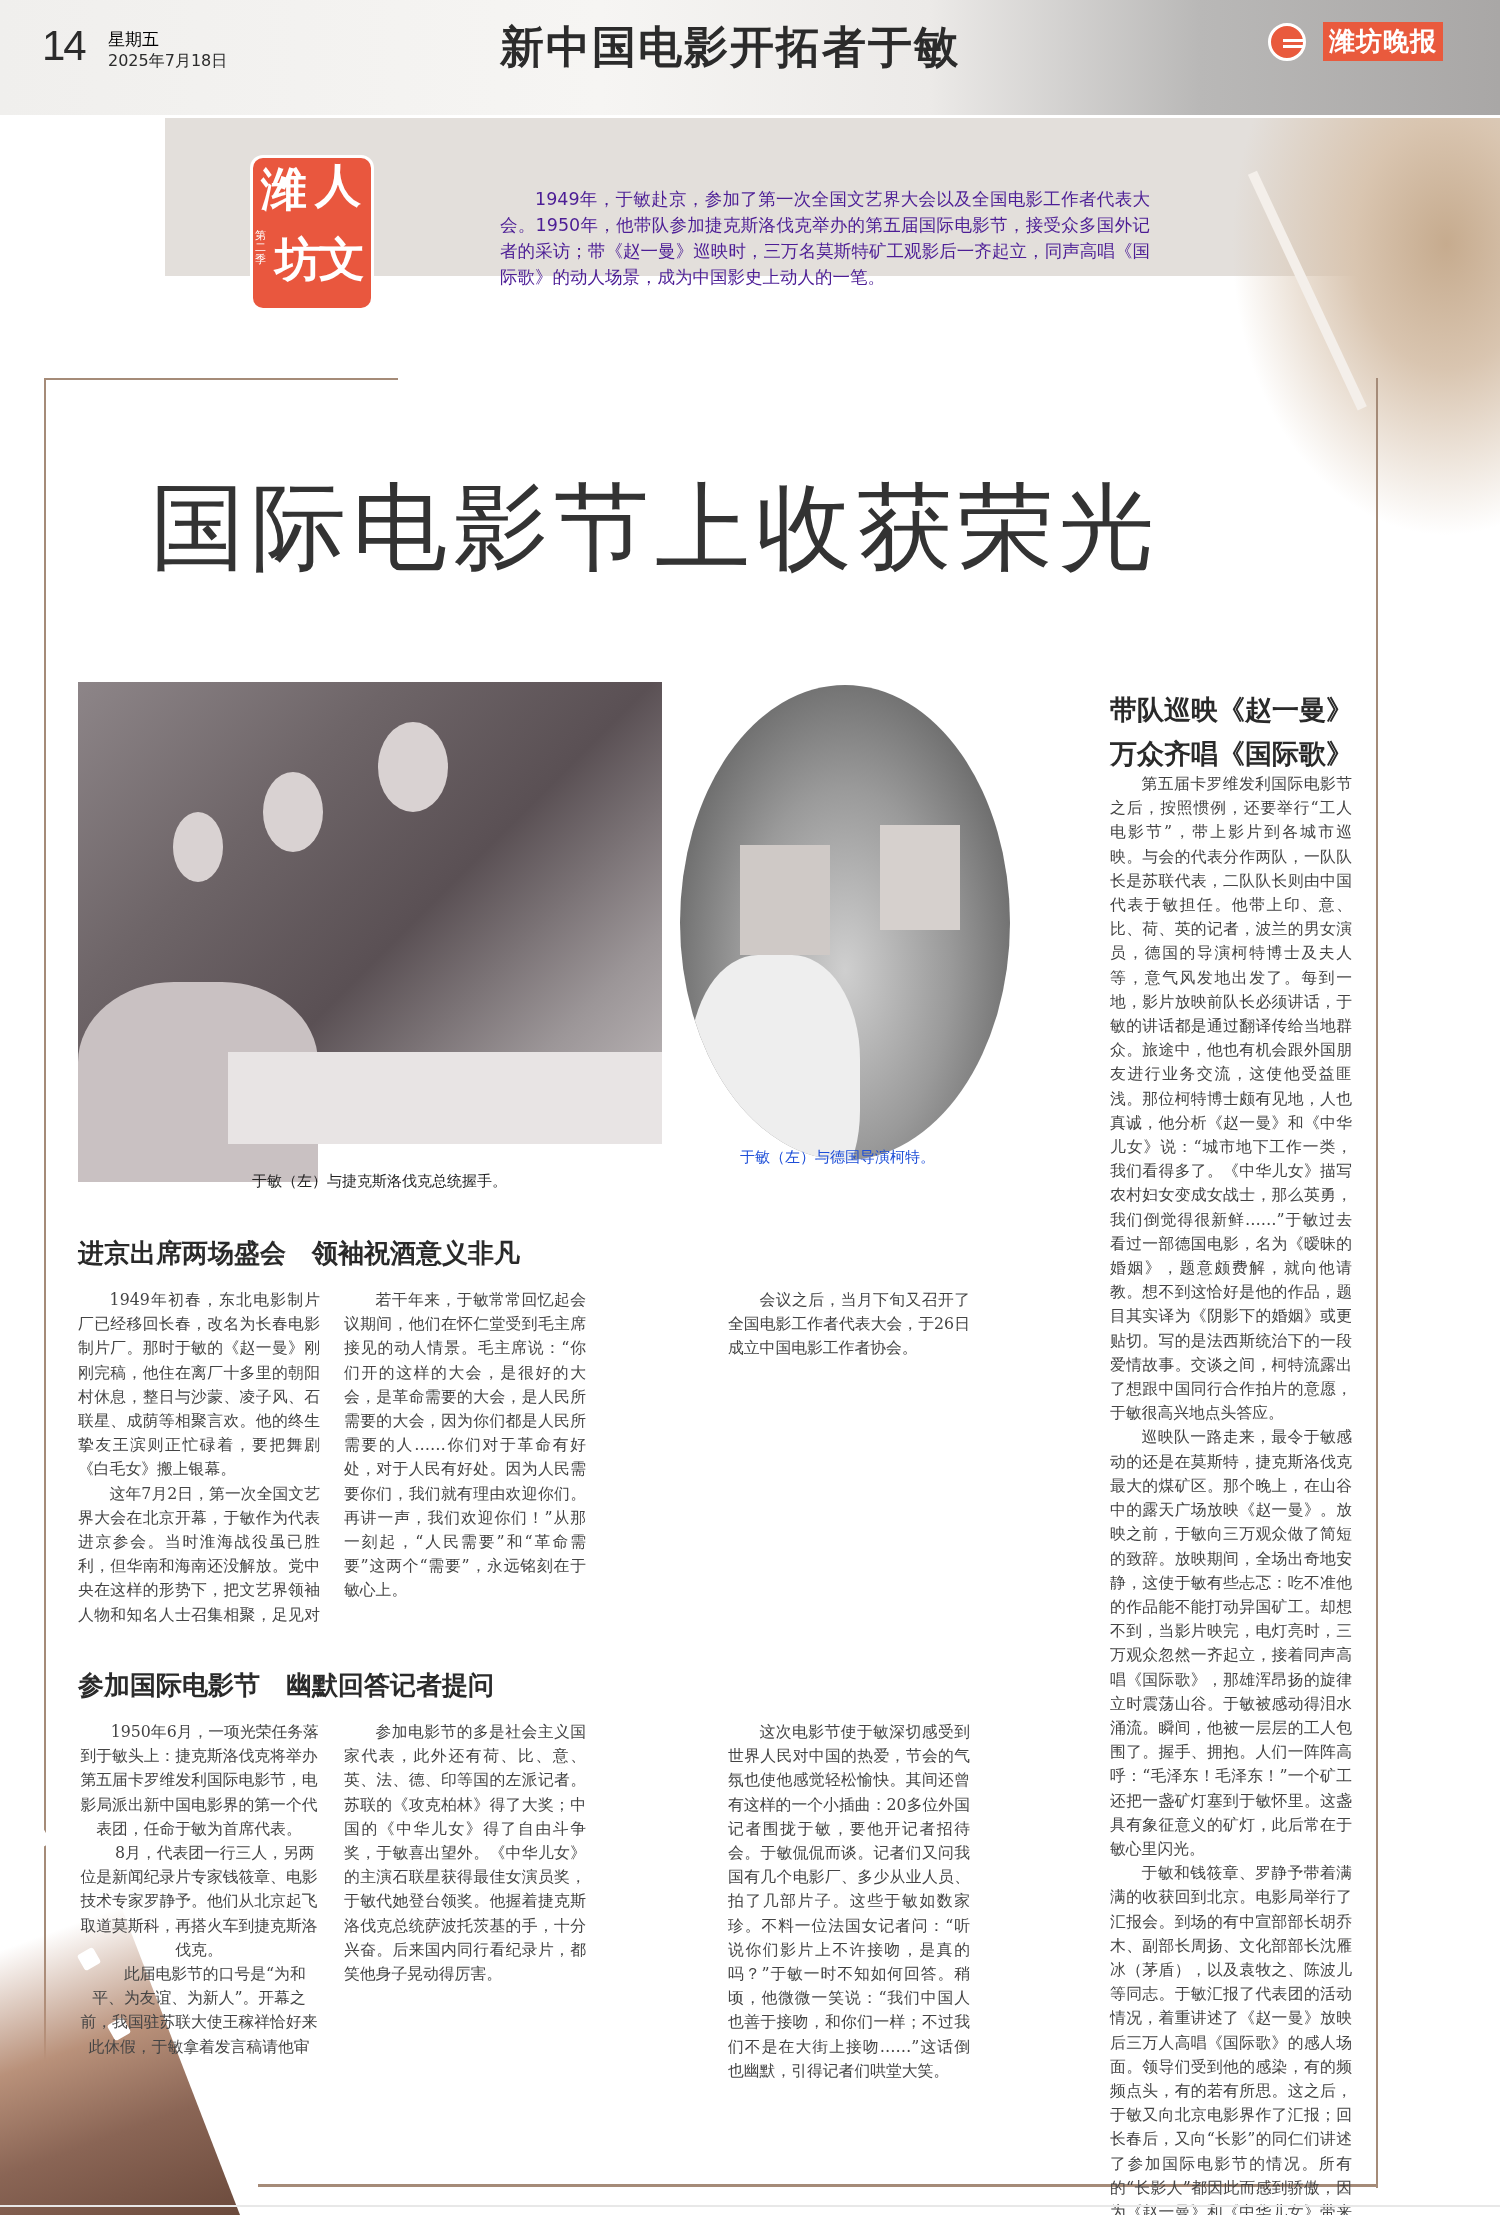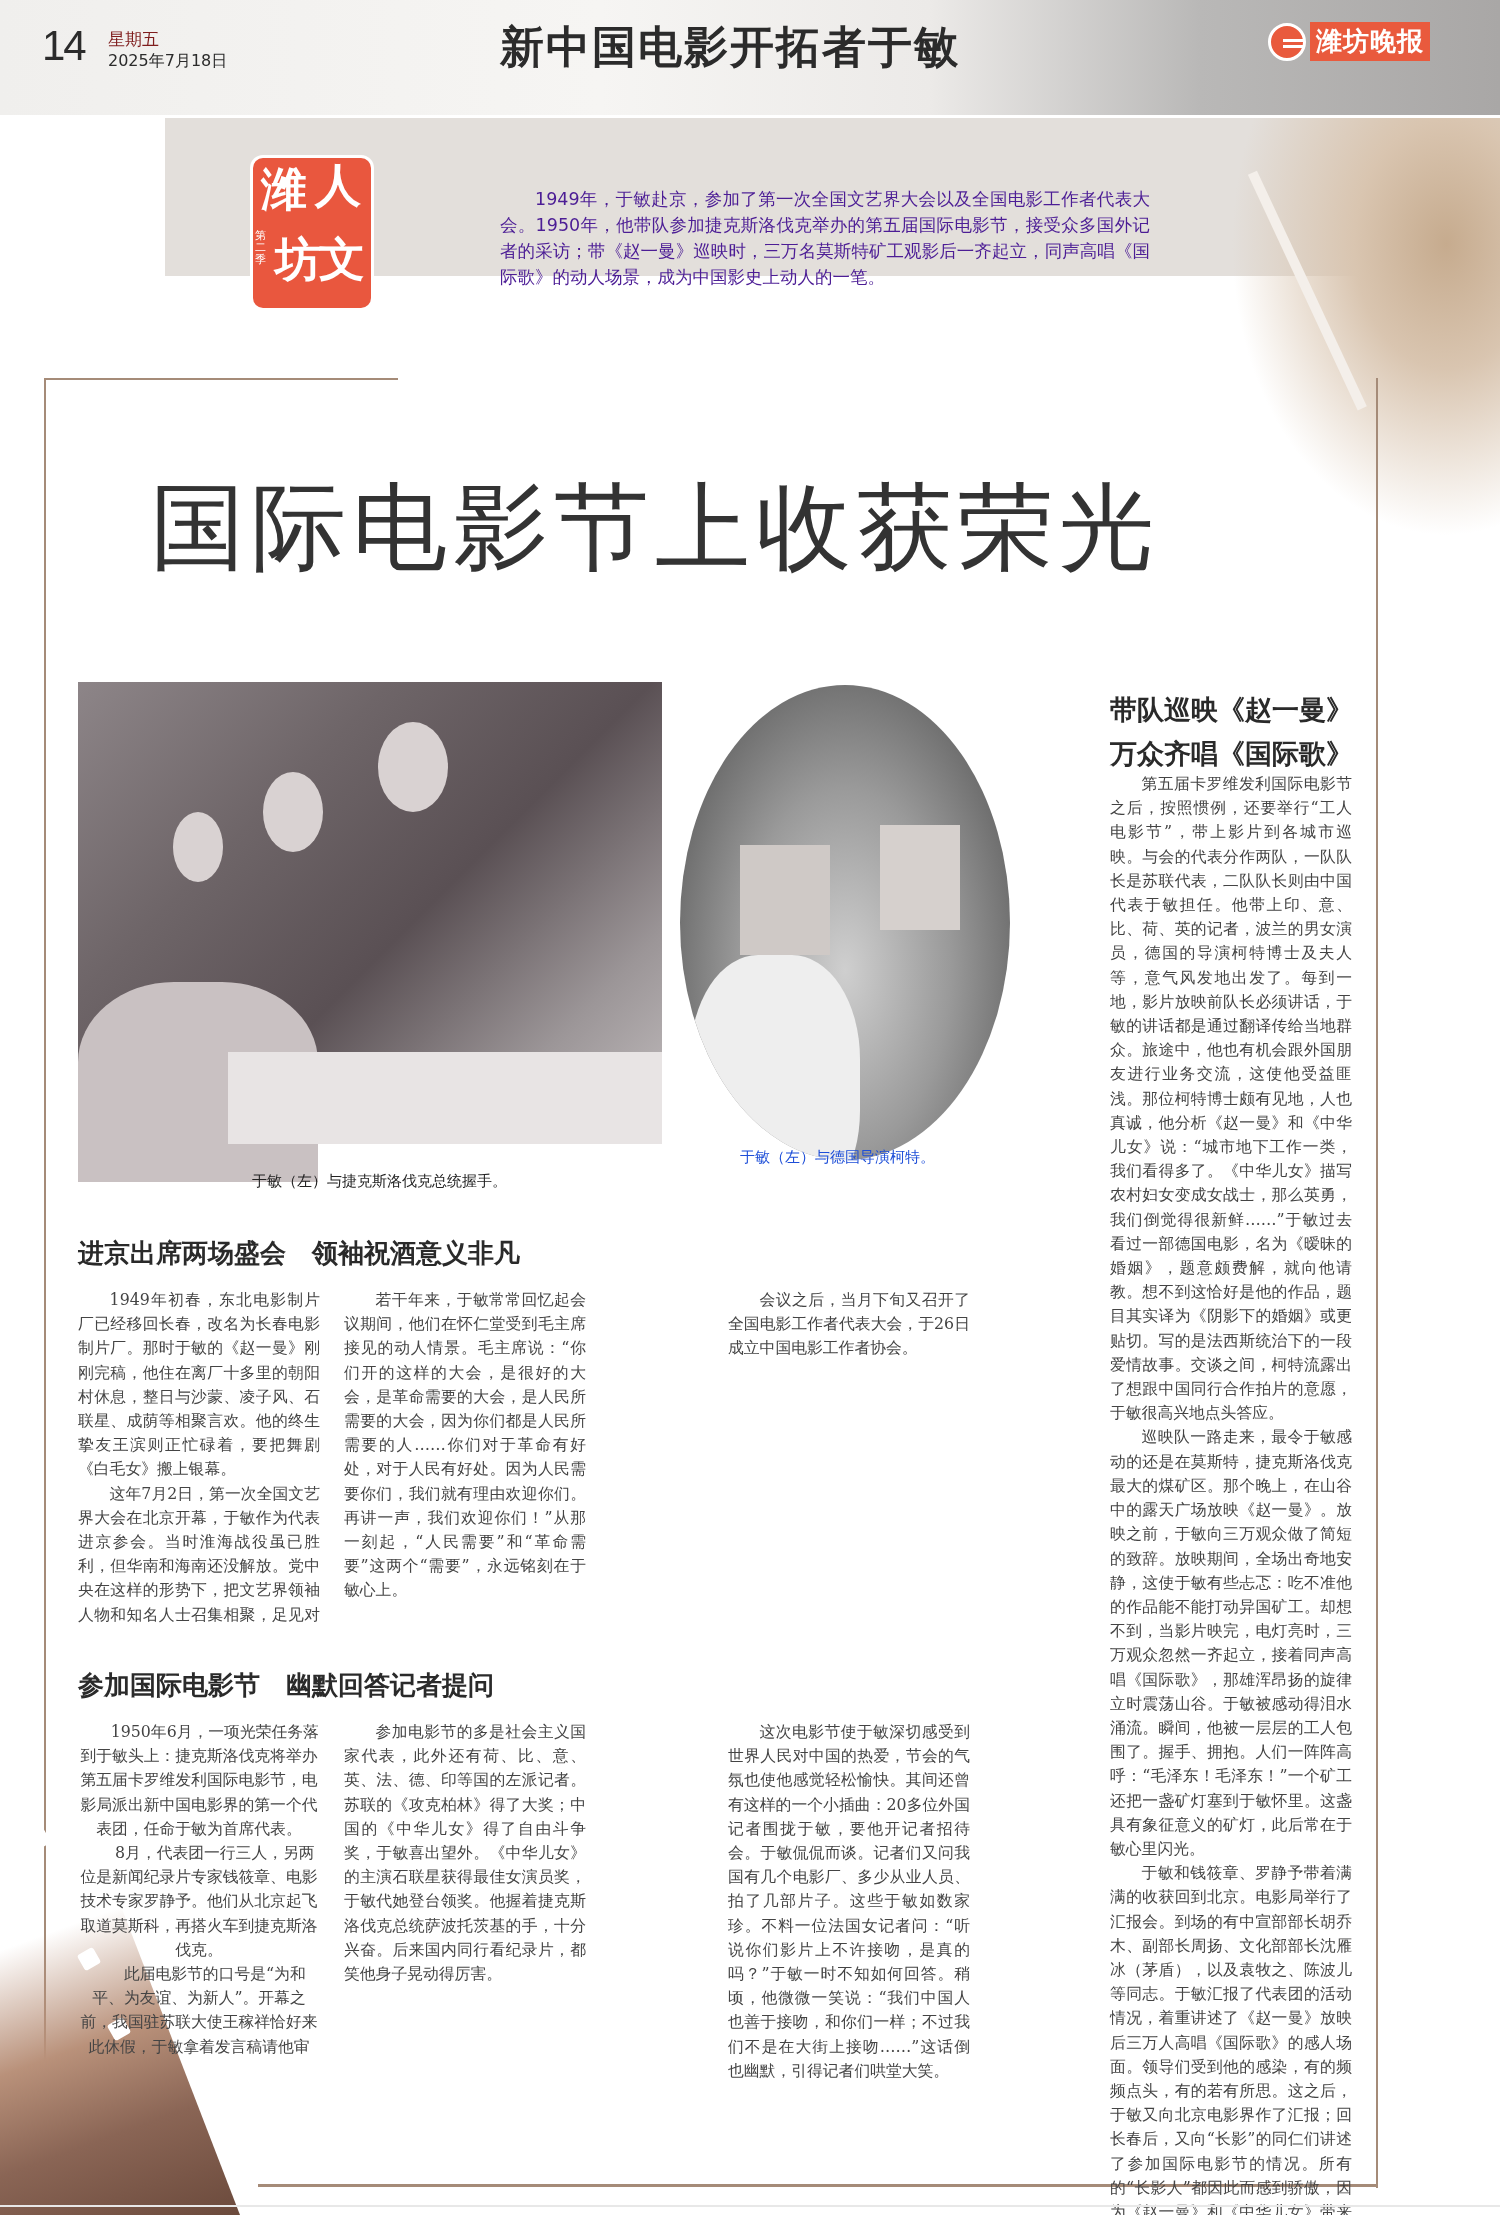--- a/index.html
+++ b/index.html
@@ -1,24 +1,24 @@
 <!DOCTYPE html>
 <html><head>
 <meta charset="utf-8">
 <style>
 *{box-sizing:border-box;margin:0;padding:0}
 body{width:1500px;height:2215px;position:relative;background:#fff;overflow:hidden;font-family:"DejaVu Serif","Liberation Serif",serif;color:#3a3a3a}
 .abs{position:absolute}
 
 #header{left:0;top:0;width:1500px;height:115px;background:linear-gradient(90deg,#f0efed 0%,#f6f5f3 40%,#eceae8 62%,#b9b8b7 80%,#a9a7a6 100%)}
 #page-num{left:42px;top:22px;font-family:"Liberation Sans",sans-serif;font-weight:normal;font-size:42px;color:#2b2b2b;letter-spacing:-2px}
-#weekday{left:108px;top:28px;font-family:Liberation Sans, sans-serif;font-size:17px;color:#7f1d1d}
+#weekday{left:108px;top:28px;font-family:Liberation Sans, sans-serif;font-size:17px;color:#000000}
 #date{left:108px;top:51px;font-family:"DejaVu Sans",sans-serif;font-size:16px;color:#2b2b2b}
 #page-title{left:500px;top:18px;font-family:"DejaVu Sans",sans-serif;font-weight:bold;font-size:44px;color:#2b2b2b;letter-spacing:2px}
-#logo{left:1268px;top:22px;display:flex;align-items:center;gap:4px}
+#logo{left:1268px;top:22px;display:flex;align-items:center;gap:17px}
 #logo .mark{width:38px;height:38px;border-radius:50%;background:#e95a3d;border:3px solid #fff;position:relative}
 #logo .mark:after{content:"";position:absolute;left:12px;top:13px;width:22px;height:3px;background:#fff;box-shadow:0 6px 0 #fff}
 #logo .name{background:#e95a3d;color:#fff;font-family:"DejaVu Sans",sans-serif;font-weight:bold;font-size:26px;padding:2px 6px;letter-spacing:1px}
 
 #intro-band{left:165px;top:118px;width:1335px;height:158px;background:#e3dfdb}
 #film-deco{left:1230px;top:118px;width:270px;height:420px;background:radial-gradient(ellipse at 80% 30%,#c6ab8e 0%,#d9c5b0 30%,rgba(240,232,224,0) 70%)}
 #film-strip{left:1300px;top:150px;width:60px;height:260px;border-left:10px solid #f4efea;transform:rotate(-25deg)}
 #seal{left:253px;top:158px;width:118px;height:150px;background:#e9573e;border-radius:10px;box-shadow:0 0 0 3px #fff}
 #seal .c{position:absolute;color:#fff;font-family:"DejaVu Serif",serif;font-weight:bold;font-size:46px;line-height:1}
 #seal .c1{left:8px;top:8px}

